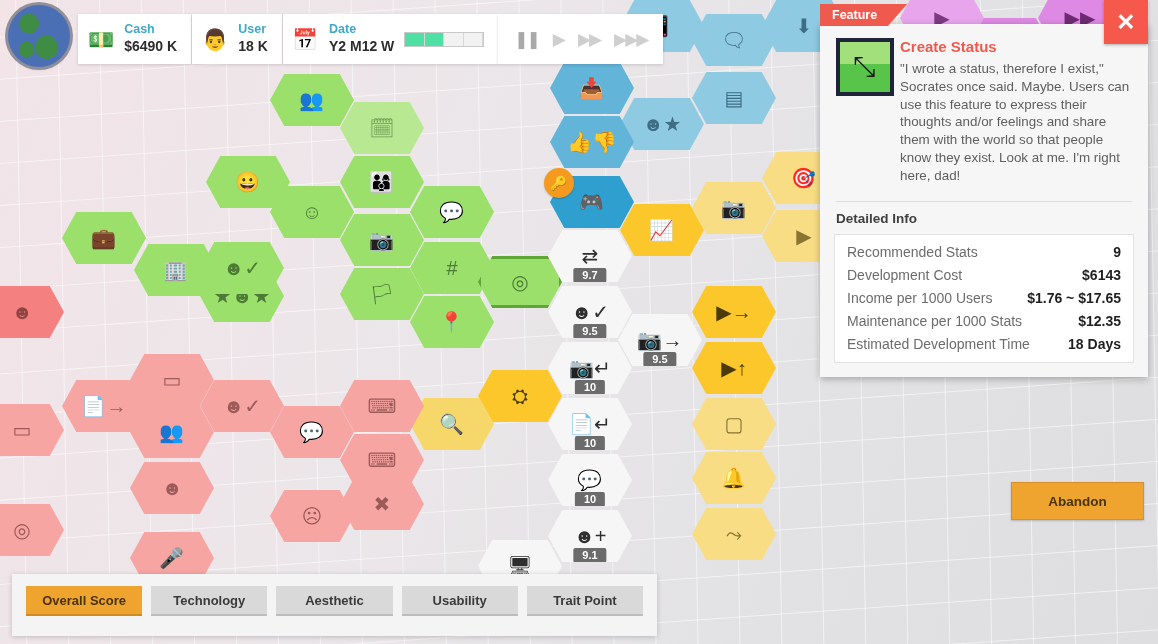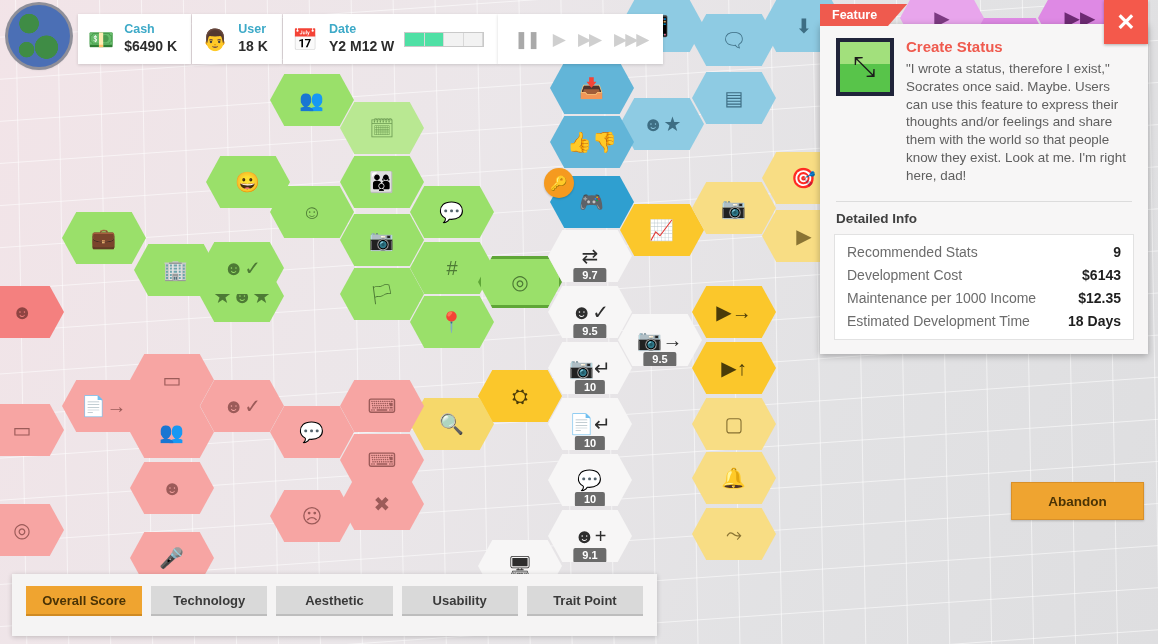--- a/index.html
+++ b/index.html
@@ -109,21 +109,21 @@
     display:flex; align-items:center; padding:0 16px 0 12px;
     clip-path:polygon(0 0, 100% 0, 78% 100%, 0 100%);
     padding-right:30px;
   }
   #closebtn {
     position:absolute; right:0; top:-24px; width:44px; height:44px;
     background:#f4594b; color:#fff; font-size:23px; font-weight:bold;
     display:flex; align-items:center; justify-content:center; cursor:pointer;
     box-shadow:0 1px 3px rgba(0,0,0,.3);
   }
-  #feathead { display:flex; gap:12px; padding:14px 16px 6px 16px; }
+  #feathead { display:flex; gap:6px; padding:14px 16px 6px 16px; }
   #featicon {
     width:58px;height:58px;flex:0 0 58px;
     background:linear-gradient(#a2e07c 0 45%, #58c44a 45% 100%);
     border:4px solid #20243a; position:relative;
   }
   #featicon::after {
     content:"⤢"; position:absolute; inset:0; display:flex; align-items:center; justify-content:center;
     color:#1b1b1b; font-size:28px; transform:scaleX(-1);
   }
   #feattitle { color:#ef5a4e; font-size:15px; font-weight:bold; margin-bottom:5px; }
@@ -413,21 +413,25 @@
   <div id="stats">
       <div class="srow">
         <span class="skey">Recommended Stats</span>
         <span class="sval">9</span>
       </div>
       <div class="srow">
         <span class="skey">Development Cost</span>
         <span class="sval">$6143</span>
       </div>
       <div class="srow">
-        <span class="skey">Maintenance per 1000 Income</span>
+        <span class="skey">Income per 1000 Users</span>
+        <span class="sval">$1.76 ~ $17.65</span>
+      </div>
+      <div class="srow">
+        <span class="skey">Maintenance per 1000 Stats</span>
         <span class="sval">$12.35</span>
       </div>
       <div class="srow">
         <span class="skey">Estimated Development Time</span>
         <span class="sval">18 Days</span>
       </div>
     </div>
 </div>
 
 <button id="abandon">Abandon</button>

